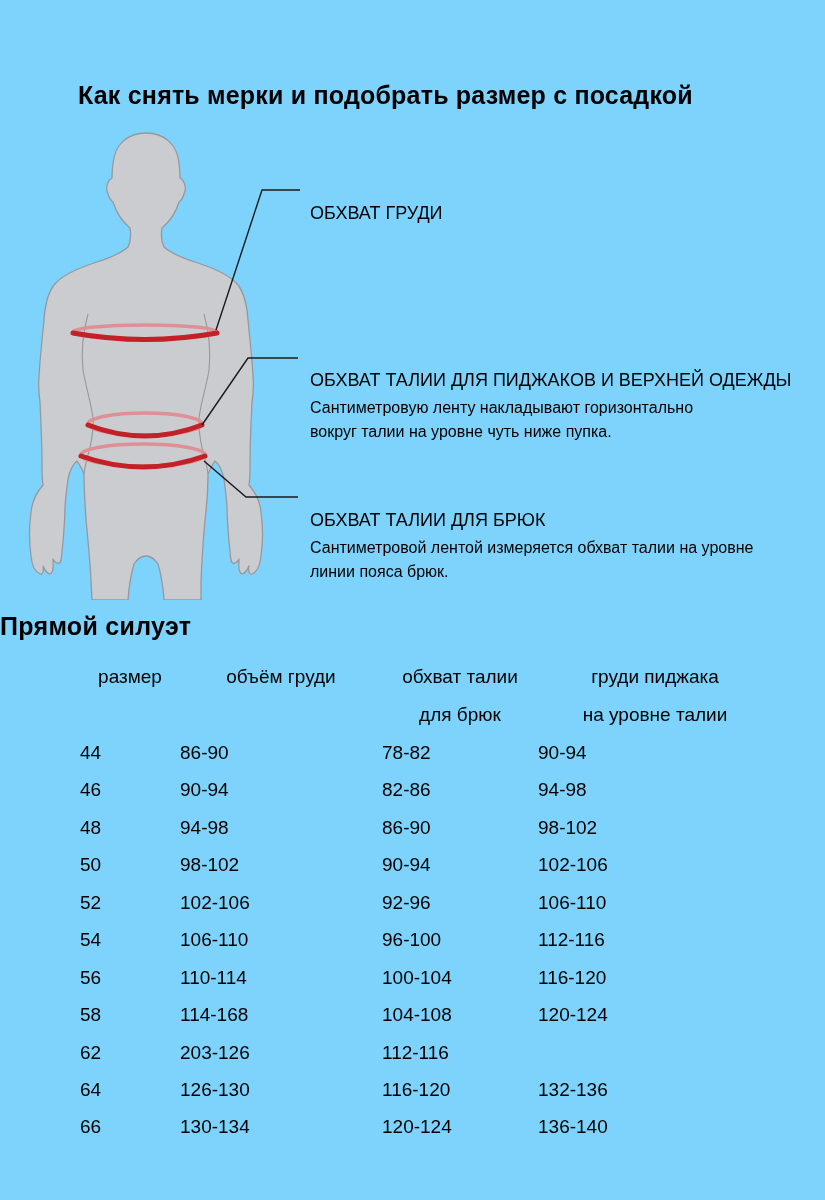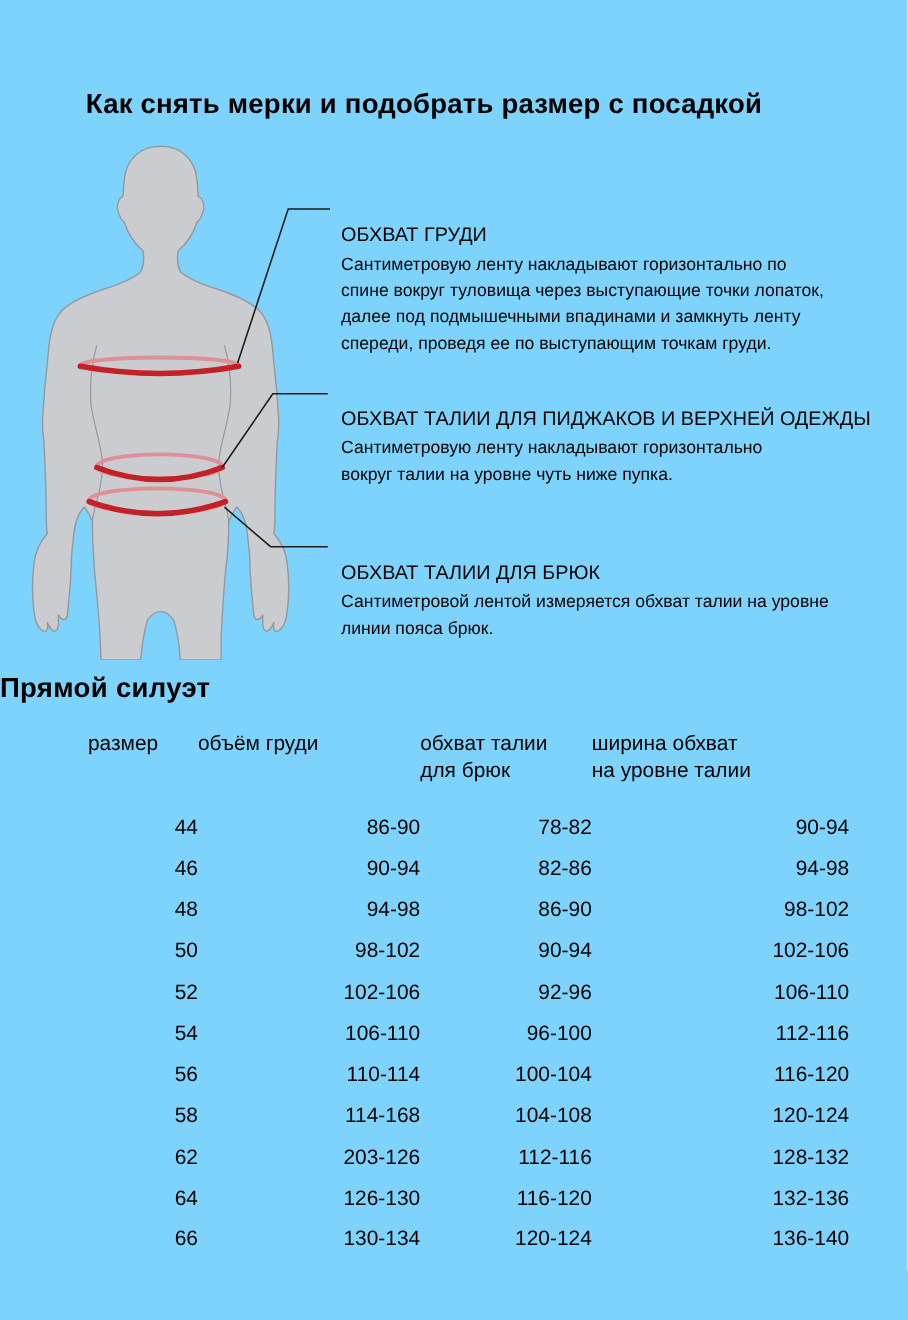--- a/index.html
+++ b/index.html
@@ -16,25 +16,25 @@
   .sec-title{font-size:18px;line-height:22px;white-space:nowrap;}
   .sec-body{font-size:16px;line-height:24px;margin-top:5px;white-space:pre-line;}
   .table-title{
     position:absolute;left:0;top:612px;width:825px;text-align:left;
     font-size:25px;font-weight:bold;letter-spacing:0.3px;
   }
   .table-head{
     position:absolute;left:80px;top:665px;display:grid;
     grid-template-columns:100px 202px 156px 234px;font-size:19px;line-height:24px;
   }
-  .head-cell{text-align:left;}
-  .head-line2{display:block;min-height:24px;}
+  .head-cell{text-align:center;}
+  .head-line2{display:block;margin-top:14px;min-height:24px;}
   .table-body{position:absolute;left:80px;top:740px;font-size:19px;}
   .t-row{display:grid;grid-template-columns:100px 202px 156px 234px;height:37.45px;}
-  .t-cell{text-align:right;line-height:26px;}
+  .t-cell{text-align:left;line-height:26px;}
 </style>
 </head>
 <body>
 
 <div class="canvas">
 
   <div class="page-title">Как снять мерки и подобрать размер с посадкой</div>
 
   <div class="figure-wrap">
     <svg width="320" height="470" viewBox="0 0 320 470">
@@ -90,24 +90,20 @@
       </g>
 
       <path fill="none" stroke-width="1.4" d="M216,200 L262,60 L300,60" stroke="#1a1a1a"></path>
       <path fill="none" stroke-width="1.4" d="M202,295 L248,228 L298,228" stroke="#1a1a1a"></path>
       <path fill="none" stroke-width="1.4" d="M204,331 L246,367 L298,367" stroke="#1a1a1a"></path>
     </svg>
   </div>
 
   <div class="section" style="top:178px">
     <div class="sec-title">ОБХВАТ ГРУДИ</div>
-    <div class="sec-body">Сантиметровую ленту накладывают горизонтально по
-спине вокруг туловища через выступающие точки лопаток,
-далее под подмышечными впадинами и замкнуть ленту
-спереди, проведя ее по выступающим точкам груди.</div>
   </div>
 
   <div class="section" style="top:345px">
     <div class="sec-title">ОБХВАТ ТАЛИИ ДЛЯ ПИДЖАКОВ И ВЕРХНЕЙ ОДЕЖДЫ</div>
     <div class="sec-body">Сантиметровую  ленту накладывают горизонтально
 вокруг талии на уровне чуть ниже пупка.</div>
   </div>
 
   <div class="section" style="top:485px">
     <div class="sec-title">ОБХВАТ ТАЛИИ ДЛЯ БРЮК</div>
@@ -122,21 +118,21 @@
       <span>размер</span>
     </div>
     <div class="head-cell">
       <span>объём груди</span>
     </div>
     <div class="head-cell">
       <span>обхват талии</span>
       <span class="head-line2">для брюк</span>
     </div>
     <div class="head-cell">
-      <span>ширина обхват</span>
+      <span>груди пиджака</span>
       <span class="head-line2">на уровне талии</span>
     </div>
   </div>
 
   <div class="table-body">
       <div class="t-row">
         <div class="t-cell">44</div>
         <div class="t-cell">86-90</div>
         <div class="t-cell">78-82</div>
         <div class="t-cell">90-94</div>
@@ -180,21 +176,20 @@
       <div class="t-row">
         <div class="t-cell">58</div>
         <div class="t-cell">114-168</div>
         <div class="t-cell">104-108</div>
         <div class="t-cell">120-124</div>
       </div>
       <div class="t-row">
         <div class="t-cell">62</div>
         <div class="t-cell">203-126</div>
         <div class="t-cell">112-116</div>
-        <div class="t-cell">128-132</div>
       </div>
       <div class="t-row">
         <div class="t-cell">64</div>
         <div class="t-cell">126-130</div>
         <div class="t-cell">116-120</div>
         <div class="t-cell">132-136</div>
       </div>
       <div class="t-row">
         <div class="t-cell">66</div>
         <div class="t-cell">130-134</div>

